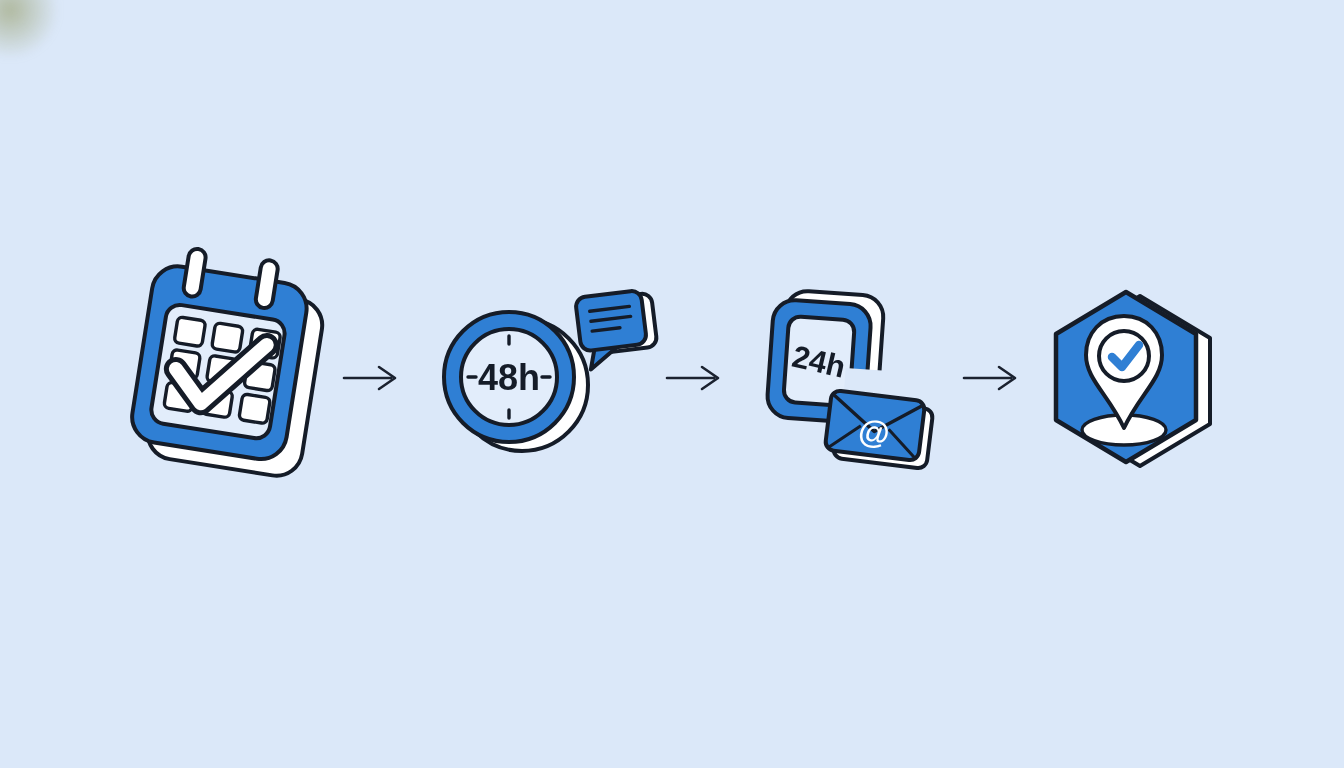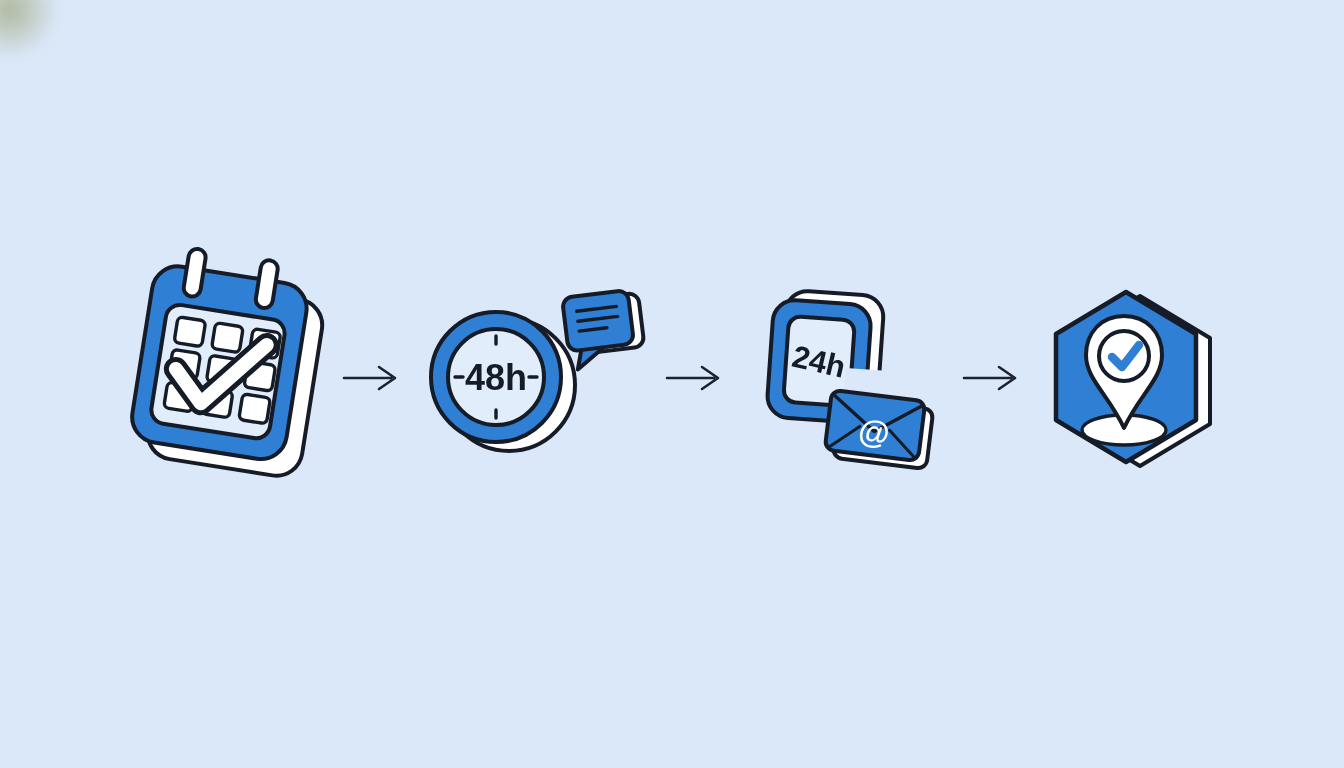--- a/index.html
+++ b/index.html
@@ -23,21 +23,21 @@
     fill:#ffffff;
   }
   .smudge{
     left:-20px;top:-20px;width:86px;height:86px;
     background:radial-gradient(circle at 35% 35%, rgba(140,146,84,0.55), rgba(140,146,84,0) 62%);
     filter:blur(4px);
   }
   
   .step-calendar{left:115px;top:248px;width:215px;height:250px;}
   .arrow-1{left:342px;top:364px;width:56px;height:28px;}
-  .step-clock{left:420px;top:290px;width:228px;height:172px;}
+  .step-clock{left:433px;top:290px;width:228px;height:172px;}
   .arrow-2{left:665px;top:364px;width:56px;height:28px;}
   .step-frame{left:748px;top:292px;width:196px;height:186px;}
   .arrow-3{left:962px;top:364px;width:56px;height:28px;}
   .step-hex{left:1046px;top:282px;width:172px;height:196px;}
 </style>
 </head>
 <body>
 
 <div class="canvas">
 

